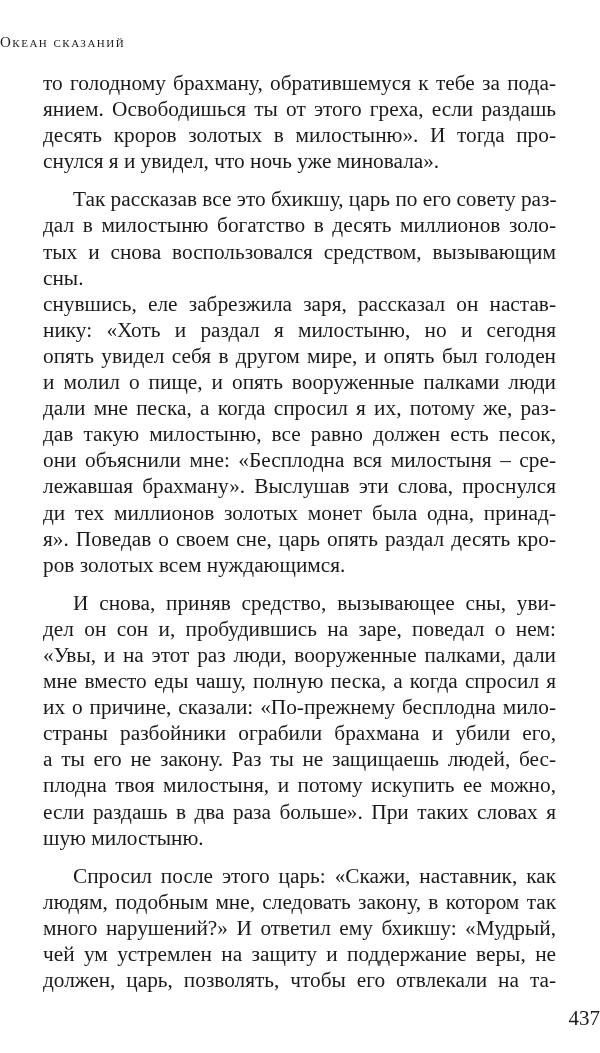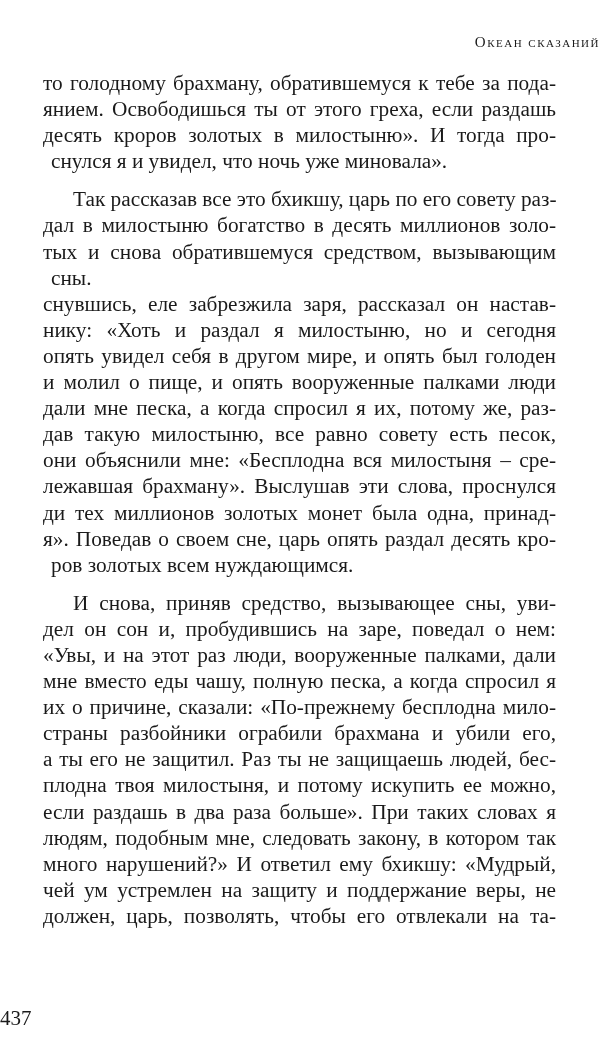--- a/index.html
+++ b/index.html
@@ -13,21 +13,21 @@
       position: relative;
       overflow: hidden;
       font-family: "Liberation Serif", "DejaVu Serif", serif;
       color: #1a1a1a;
     }
     .running-head {
       position: absolute;
       top: 34px;
       left: 0;
       width: 600px;
-      text-align: right;
+      text-align: left;
       font-size: 15px;
       letter-spacing: 1.5px;
       font-variant: small-caps;
     }
     .text-block {
       position: absolute;
       top: 70px;
       left: 43px;
       width: 513px;
       font-size: 21.3px;
@@ -35,70 +35,71 @@
     }
     .line {
       display: block;
       height: 26.1px;
       white-space: nowrap;
       text-align: justify;
       text-align-last: justify;
     }
     .line.last {
       text-align-last: left;
-      margin-left: 8px;
     }
     .line.indent {
       padding-left: 30px;
       margin-top: 12px;
     }
     .page-number {
       position: absolute;
       top: 1006px;
       left: 0;
       width: 600px;
-      text-align: left;
+      text-align: right;
       font-size: 21px;
     }
   </style>
 </head>
 <body>
 
 <div class="page">
   <div class="running-head">Океан сказаний</div>
 
   <div class="text-block" id="text-block">
       <span class="line">то голодному брахману, обратившемуся к тебе за пода-</span>
       <span class="line">янием. Освободишься ты от этого греха, если раздашь</span>
       <span class="line">десять кроров золотых в милостыню». И тогда про-</span>
       <span class="line last">снулся я и увидел, что ночь уже миновала».</span>
       <span class="line indent">Так рассказав все это бхикшу, царь по его совету раз-</span>
       <span class="line">дал в милостыню богатство в десять миллионов золо-</span>
-      <span class="line">тых и снова обратившемуся средством, вызывающим</span>
+      <span class="line">тых и снова воспользовался средством, вызывающим</span>
       <span class="line last">сны.</span>
       <span class="line">снувшись, еле забрезжила заря, рассказал он настав-</span>
       <span class="line">нику: «Хоть и раздал я милостыню, но и сегодня</span>
       <span class="line">опять увидел себя в другом мире, и опять был голоден</span>
       <span class="line">и молил о пище, и опять вооруженные палками люди</span>
       <span class="line">дали мне песка, а когда спросил я их, потому же, раз-</span>
-      <span class="line">дав такую милостыню, все равно совету есть песок,</span>
+      <span class="line">дав такую милостыню, все равно должен есть песок,</span>
       <span class="line">они объяснили мне: «Бесплодна вся милостыня – сре-</span>
       <span class="line">лежавшая брахману». Выслушав эти слова, проснулся</span>
       <span class="line">ди тех миллионов золотых монет была одна, принад-</span>
       <span class="line">я». Поведав о своем сне, царь опять раздал десять кро-</span>
       <span class="line last">ров золотых всем нуждающимся.</span>
       <span class="line indent">И снова, приняв средство, вызывающее сны, уви-</span>
       <span class="line">дел он сон и, пробудившись на заре, поведал о нем:</span>
       <span class="line">«Увы, и на этот раз люди, вооруженные палками, дали</span>
       <span class="line">мне вместо еды чашу, полную песка, а когда спросил я</span>
       <span class="line">их о причине, сказали: «По-прежнему бесплодна мило-</span>
       <span class="line">страны разбойники ограбили брахмана и убили его,</span>
-      <span class="line">а ты его не защитил. Раз ты не защищаешь людей, бес-</span>
+      <span class="line">а ты его не закону. Раз ты не защищаешь людей, бес-</span>
       <span class="line">плодна твоя милостыня, и потому искупить ее можно,</span>
       <span class="line">если раздашь в два раза больше». При таких словах я</span>
+      <span class="line last">шую милостыню.</span>
+      <span class="line indent">Спросил после этого царь: «Скажи, наставник, как</span>
       <span class="line">людям, подобным мне, следовать закону, в котором так</span>
       <span class="line">много нарушений?» И ответил ему бхикшу: «Мудрый,</span>
       <span class="line">чей ум устремлен на защиту и поддержание веры, не</span>
       <span class="line">должен, царь, позволять, чтобы его отвлекали на та-</span>
     </div>
 
   <div class="page-number">437</div>
 </div>
 
 </body></html>

